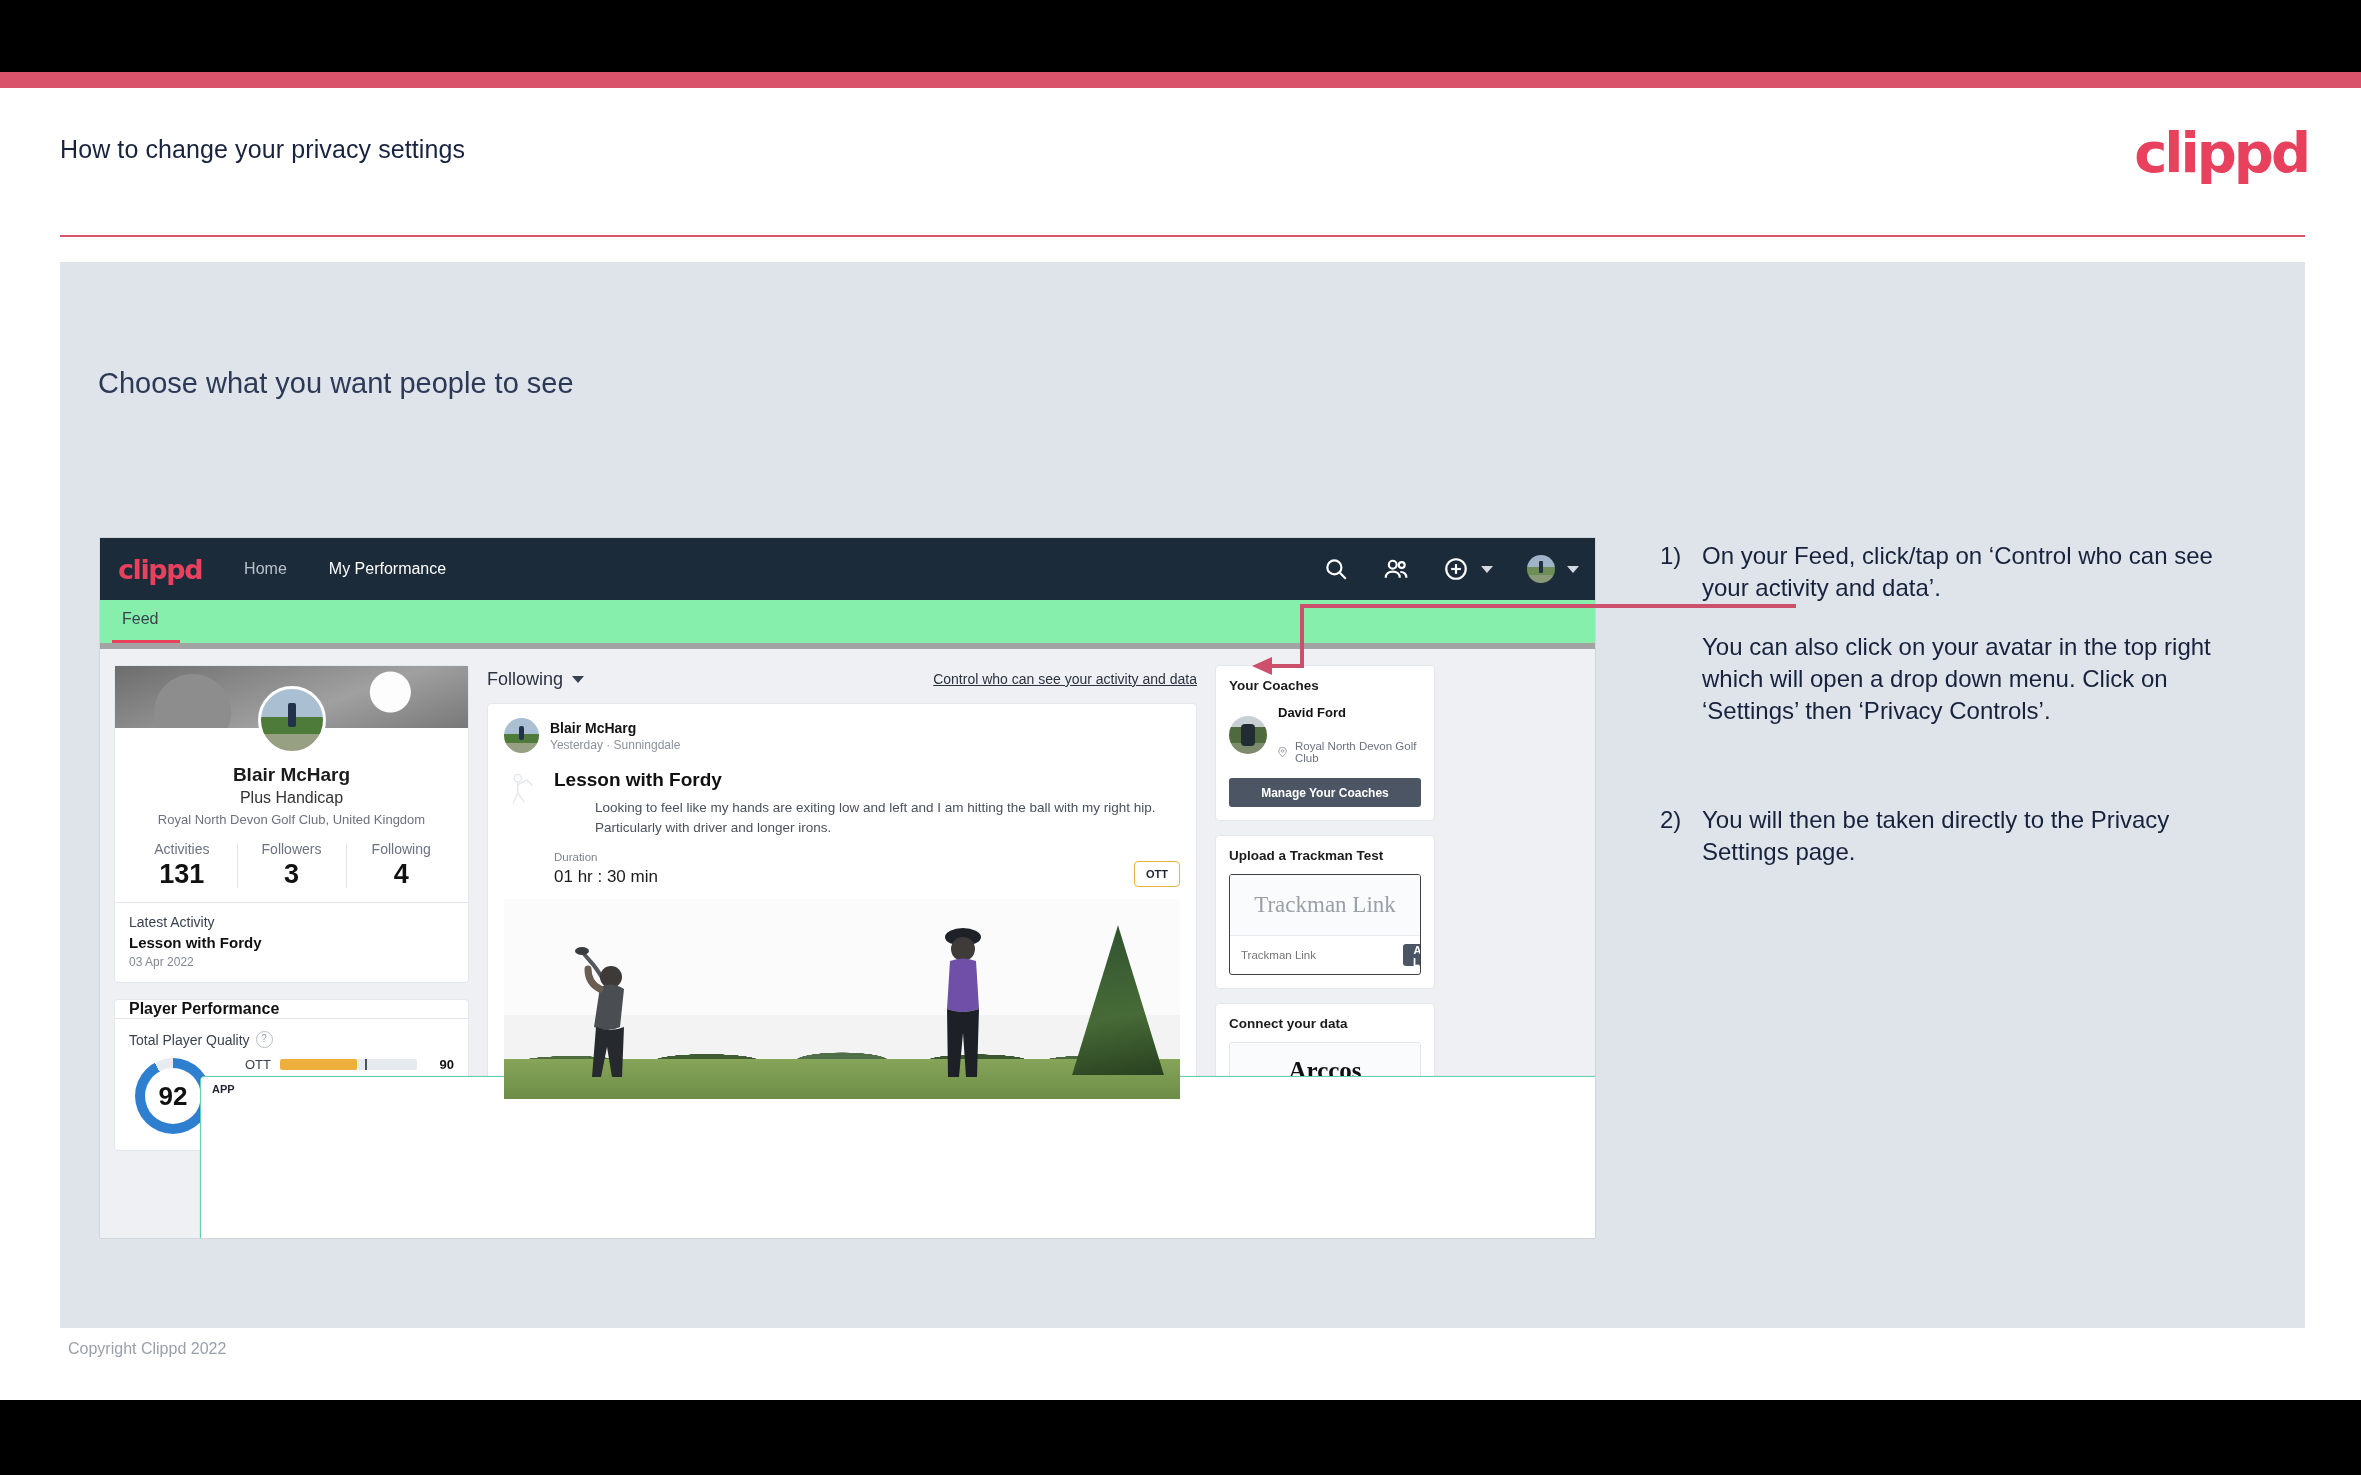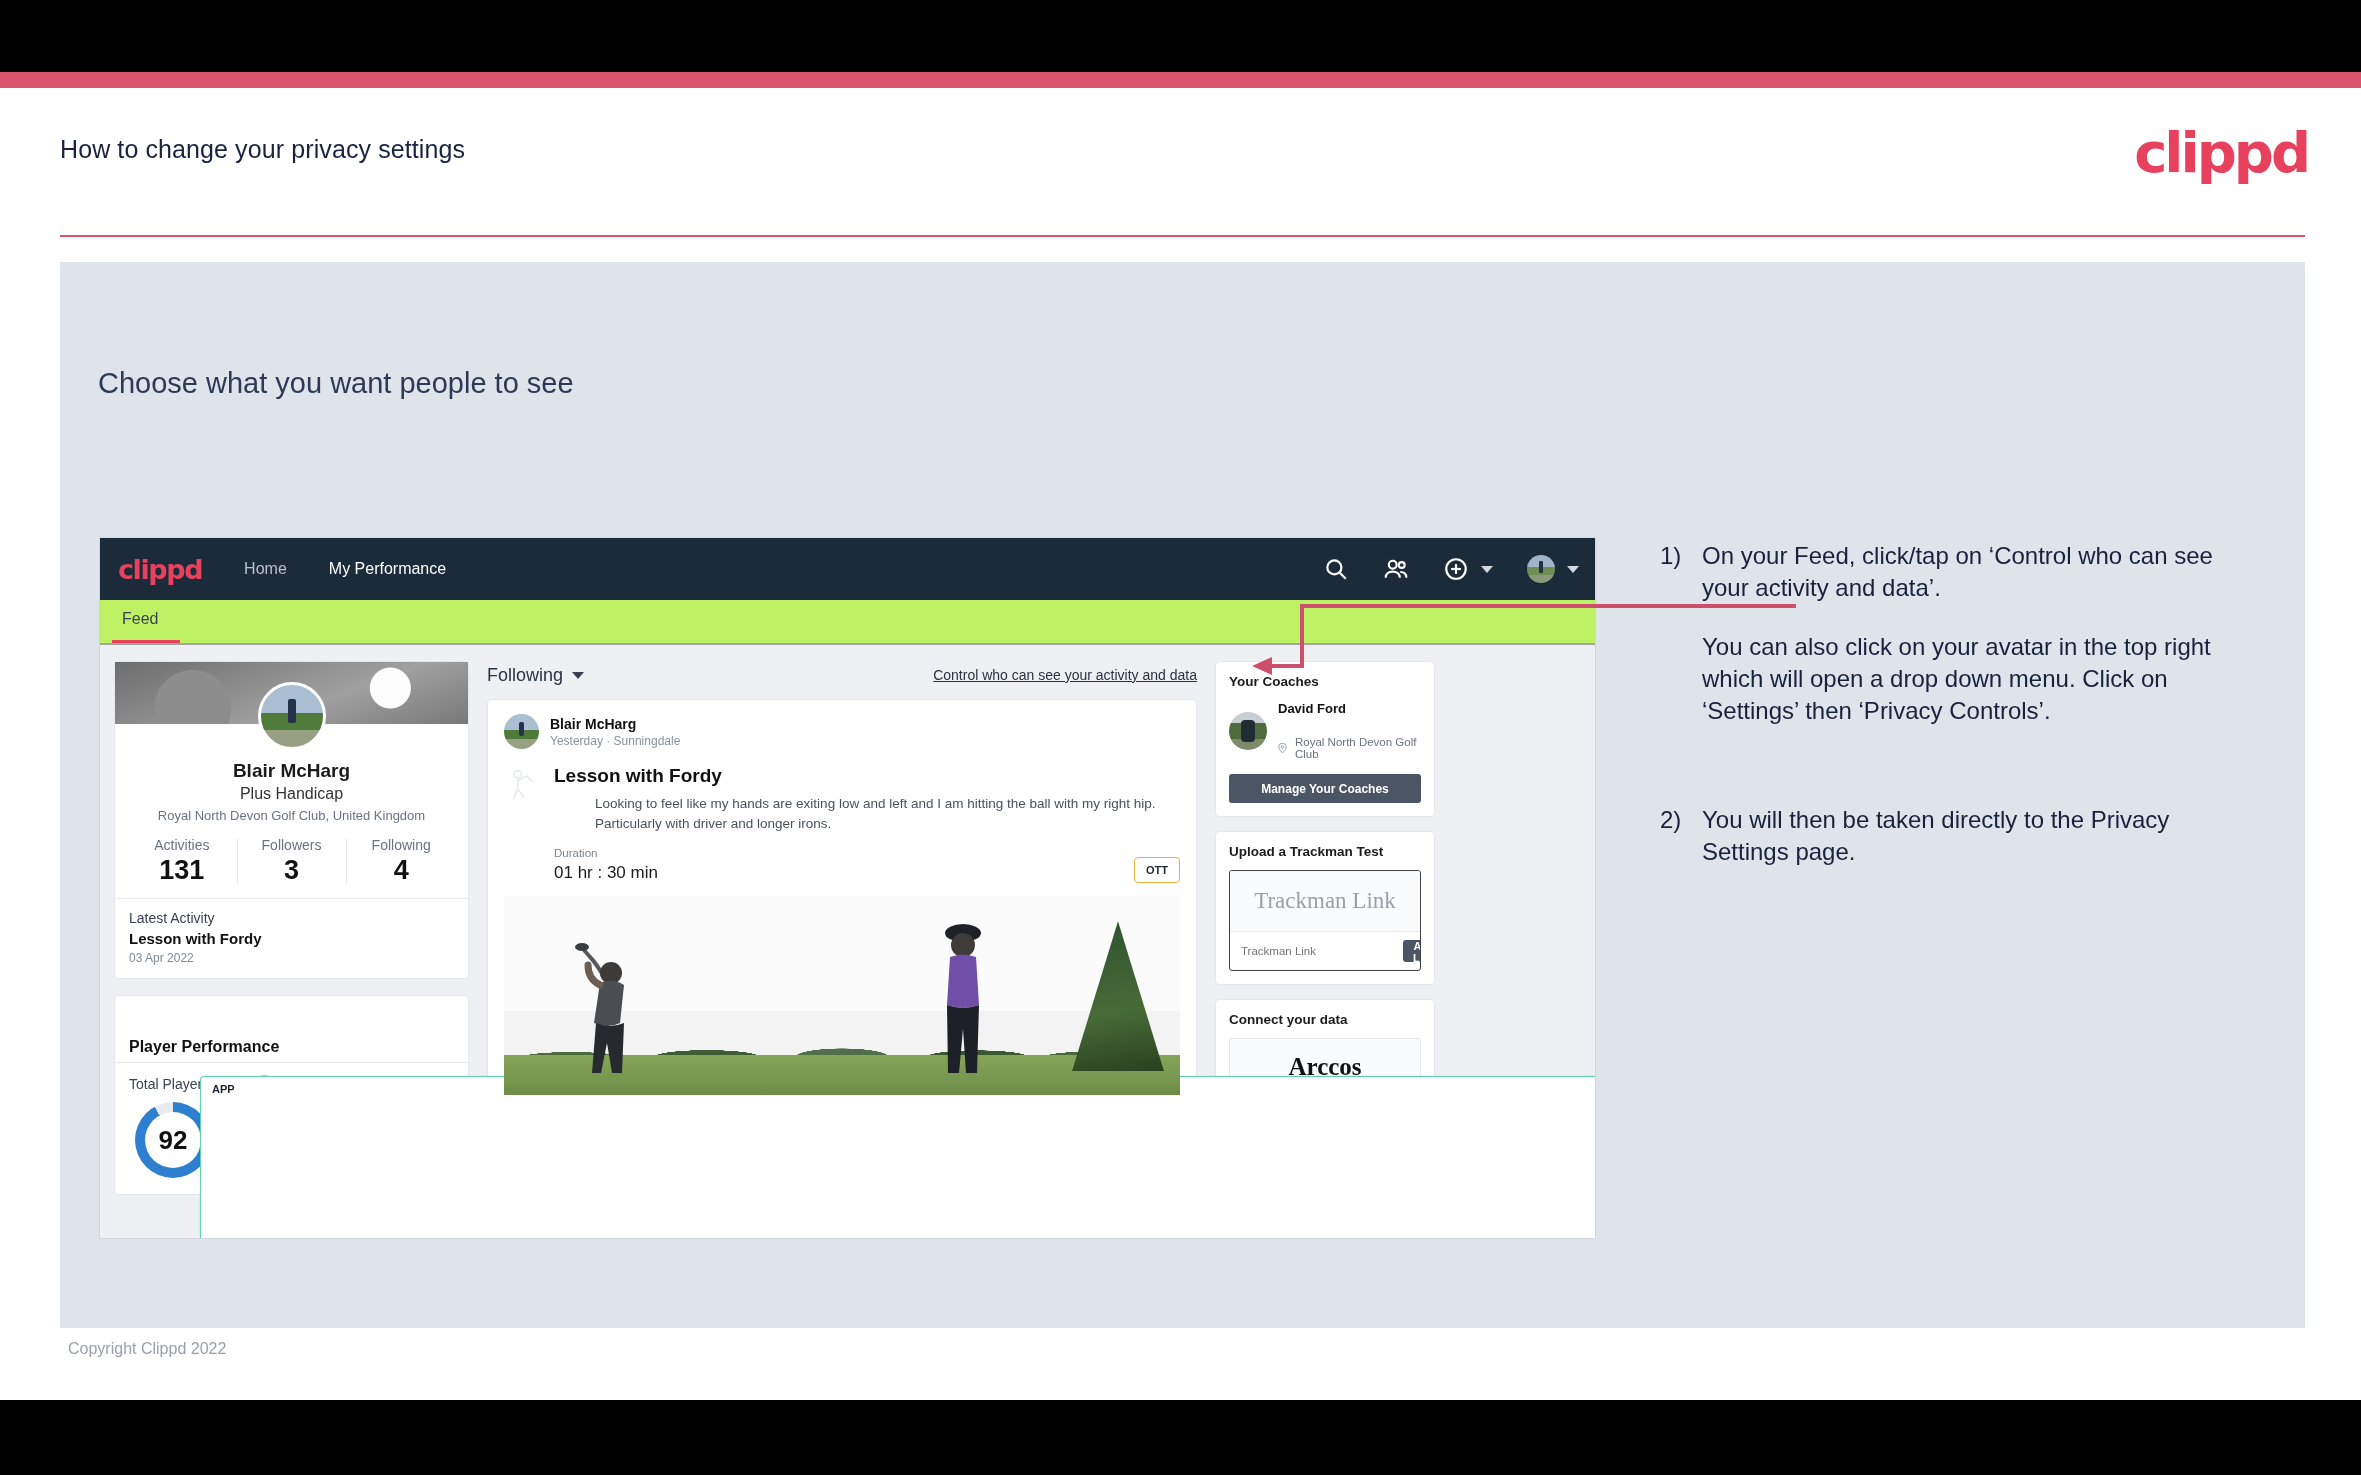--- a/index.html
+++ b/index.html
@@ -61,21 +61,21 @@
   .nav-right{position:absolute;right:16px;top:0;height:62px;display:flex;align-items:center;gap:34px;}
   .nav-icn{width:26px;height:26px;color:#fff;display:block;}
   .caret{width:0;height:0;border-left:6px solid transparent;border-right:6px solid transparent;border-top:7px solid #d3d9df;margin-left:-22px;}
   .nav-avatar{
     width:28px;height:28px;border-radius:50%;overflow:hidden;
     background:linear-gradient(#9fb4c9 0 42%, #6d8f55 42% 70%, #8a9a78 70% 100%);
     position:relative;
   }
   .nav-avatar::after{content:"";position:absolute;left:12px;top:6px;width:4px;height:12px;background:#24303f;border-radius:1px;}
 
-  .app-tabs{height:43px;background:#bef264;border-bottom:2px solid #a3a3a3;position:relative;}
+  .app-tabs{height:43px;background:#86efac;border-bottom:6px solid #a3a3a3;position:relative;}
   .app-tabs .tab{position:absolute;left:22px;top:10px;font-size:16px;color:#3a434e;}
   .tab-underline{position:absolute;left:12px;bottom:0;width:68px;height:3px;background:#e8415e;}
 
   .app-body{display:flex;gap:18px;padding:16px 14px 0 14px;}
 
   .card{background:#fff;border:1px solid #e4e7ec;border-radius:4px;}
 
   
   .col-left{width:355px;flex:0 0 355px;}
   .profile-cover{
@@ -100,21 +100,21 @@
   .p-stat{flex:1;text-align:center;position:relative;}
   .p-stat + .p-stat::before{content:"";position:absolute;left:0;top:2px;bottom:2px;width:1px;background:#e4e7ec;}
   .p-stat .lab{font-size:14px;color:#6b7280;}
   .p-stat .val{font-size:27px;font-weight:bold;color:#111;margin-top:2px;}
   .p-latest{border-top:1px solid #e4e7ec;padding:11px 14px 13px;text-align:left;}
   .p-latest .l1{font-size:14px;color:#384150;}
   .p-latest .l2{font-size:15px;font-weight:bold;color:#111;margin-top:4px;}
   .p-latest .l3{font-size:12px;color:#808894;margin-top:4px;}
 
   .perf-card{margin-top:16px;}
-  .perf-head{padding:6px 14px;border-bottom:1px solid #e4e7ec;font-size:16px;font-weight:bold;color:#111;margin-top:36px;}
+  .perf-head{padding:0 14px;border-bottom:1px solid #e4e7ec;font-size:16px;font-weight:bold;color:#111;}
   .perf-body{padding:12px 14px 14px;}
   .tpq-row{display:flex;align-items:center;gap:6px;font-size:14px;color:#3a434e;}
   .qmark{width:15px;height:15px;border-radius:50%;border:1.5px solid #b6bcc6;color:#9aa1ab;font-size:10px;line-height:13px;text-align:center;}
   .perf-main{display:flex;align-items:center;margin-top:8px;}
   .donut{
     width:76px;height:76px;border-radius:50%;flex:0 0 76px;margin-left:6px;
     background:conic-gradient(#2f7fd1 0 92%, #e8ecf1 92% 100%);
     display:flex;align-items:center;justify-content:center;position:relative;
   }
   .donut::before{content:"";position:absolute;width:56px;height:56px;border-radius:50%;background:#fff;}

